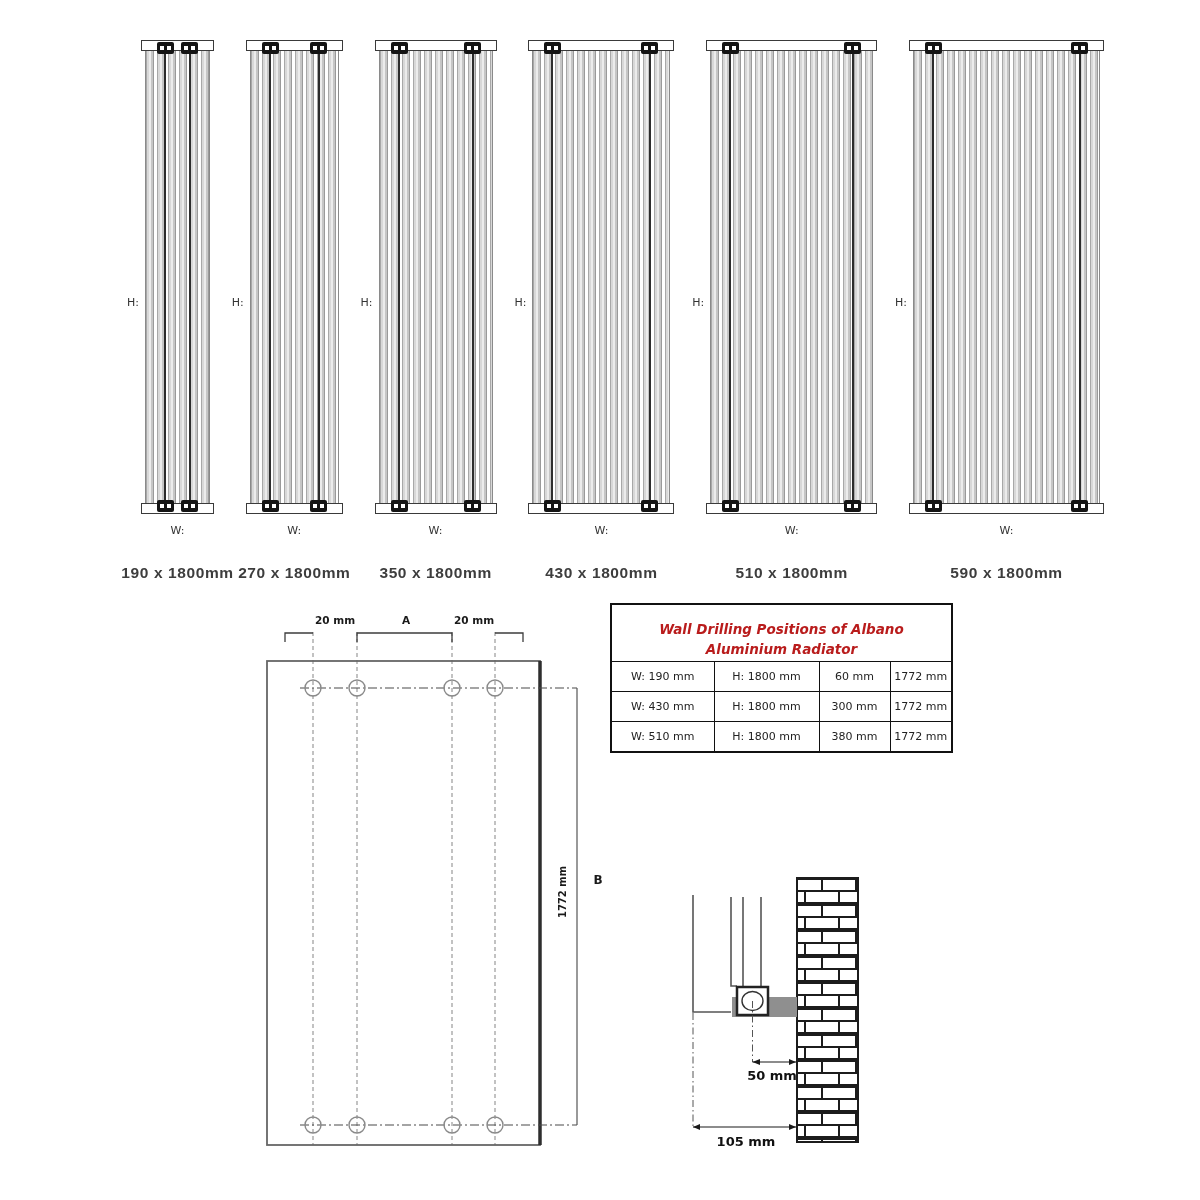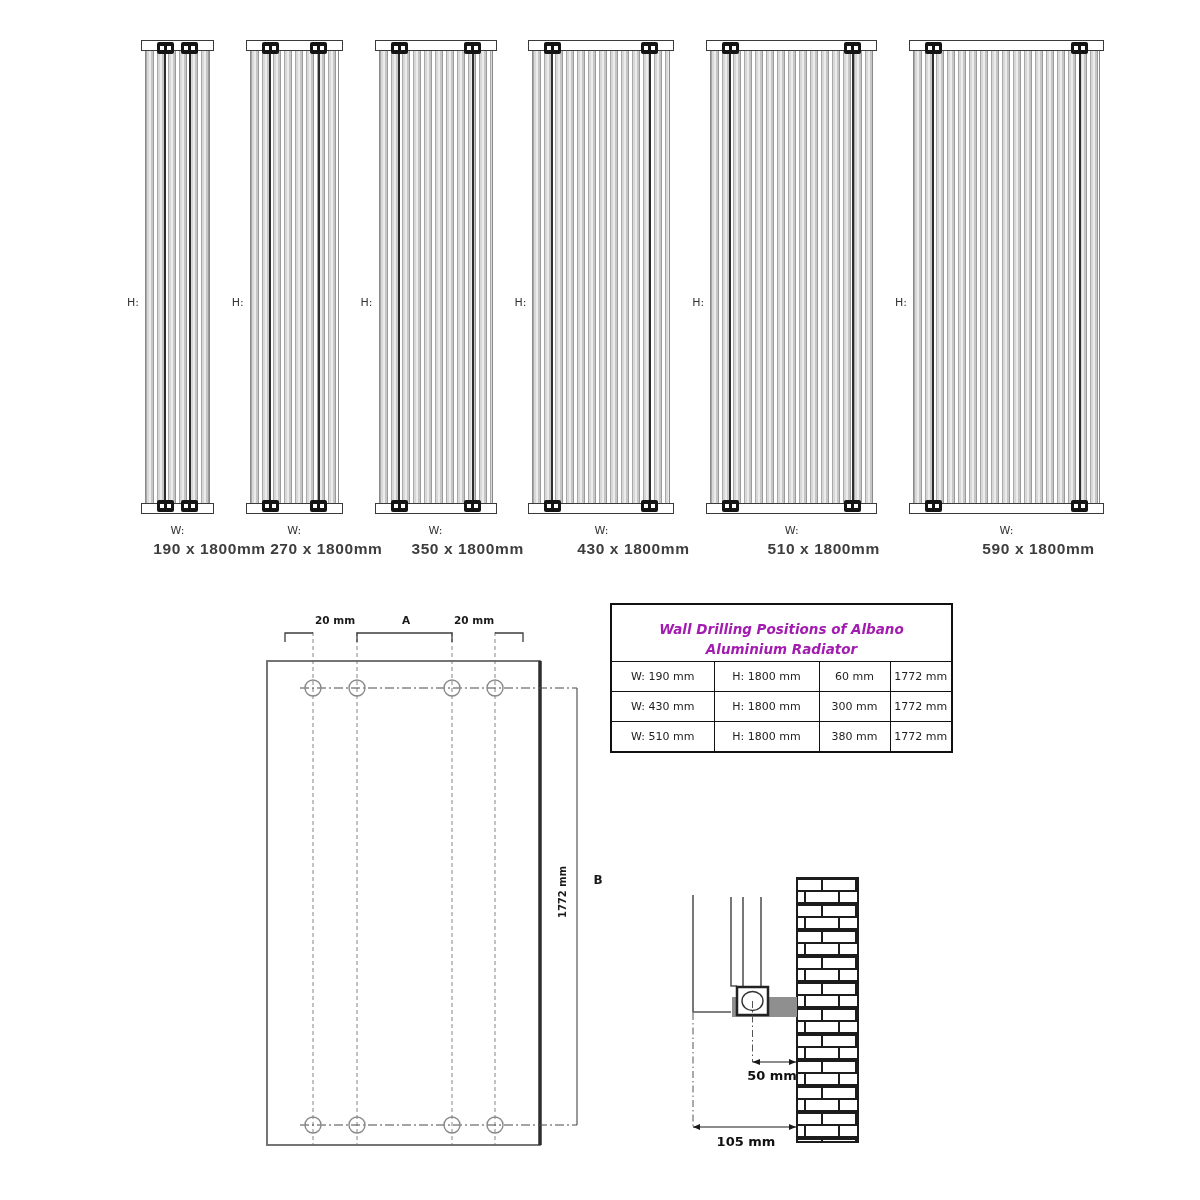--- a/index.html
+++ b/index.html
@@ -17,23 +17,23 @@
       #a8a8a8 0 1px,#d8d8d8 1px 3px,#ececec 3px 5px,#c6c6c6 5px 7px,#9a9a9a 7px 8px,#ffffff 8px 11px);}
   .rod{position:absolute;top:9px;bottom:9px;width:2px;background:#2d2d2d;z-index:0;}
   .rod.l{left:19px;} .rod.r{right:19px;}
   .bracket{position:absolute;width:17px;height:12px;background:#141414;border-radius:2px;
            display:flex;justify-content:center;align-items:center;gap:3px;z-index:3;}
   .bracket i{width:4px;height:4px;background:#fff;display:block;}
   .bracket.l{left:12px;} .bracket.r{right:12px;}
   .bracket.t{top:2px;} .bracket.b{bottom:2px;}
   .h-label{position:absolute;left:-18px;top:256px;font-size:11px;color:#333;}
   .w-label{position:absolute;top:484px;width:100%;text-align:center;font-size:11px;color:#333;}
-  .size-label{position:absolute;top:500px;left:50%;transform:translateX(-50%);white-space:nowrap;
+  .size-label{position:absolute;top:524px;left:50%;transform:translateX(-50%);white-space:nowrap;
               font-size:15.5px;font-weight:600;letter-spacing:.6px;color:#3d3d3d;
-              font-family:"Liberation Sans",sans-serif;margin-left:32px;}
+              font-family:"Liberation Sans",sans-serif;}
 
   
   .svg-abs{position:absolute;}
   svg text{font-family:"DejaVu Sans","Liberation Sans",sans-serif;}
 
   
   .pos-table{position:absolute;left:610px;top:603px;width:341px;border-collapse:collapse;
              table-layout:fixed;background:#fff;}
   .pos-table td{border:1.2px solid #111;text-align:center;vertical-align:middle;padding:0 2px;}
   .pos-table .title-cell{height:47px;border-bottom:1.5px solid #111;}
@@ -263,21 +263,21 @@
   <table class="pos-table">
     <colgroup>
         <col style="width:103px">
         <col style="width:105px">
         <col style="width:71px">
         <col style="width:62px">
       </colgroup>
     <tbody>
       <tr>
           <td colspan="4" class="title-cell">
-        <span class="title-text" style="color: #a21caf; margin-top: 13px;">Wall Drilling Positions of Albano Aluminium Radiator</span>
+        <span class="title-text" style="color: #b91c1c; margin-top: 13px;">Wall Drilling Positions of Albano Aluminium Radiator</span>
       </td>
         </tr>
     </tbody>
     <tbody id="table-body">
         <tr class="data-row">
           <td>W: 190 mm</td>
           <td>H: 1800 mm</td>
           <td>60 mm</td>
           <td>1772 mm</td>
         </tr>

